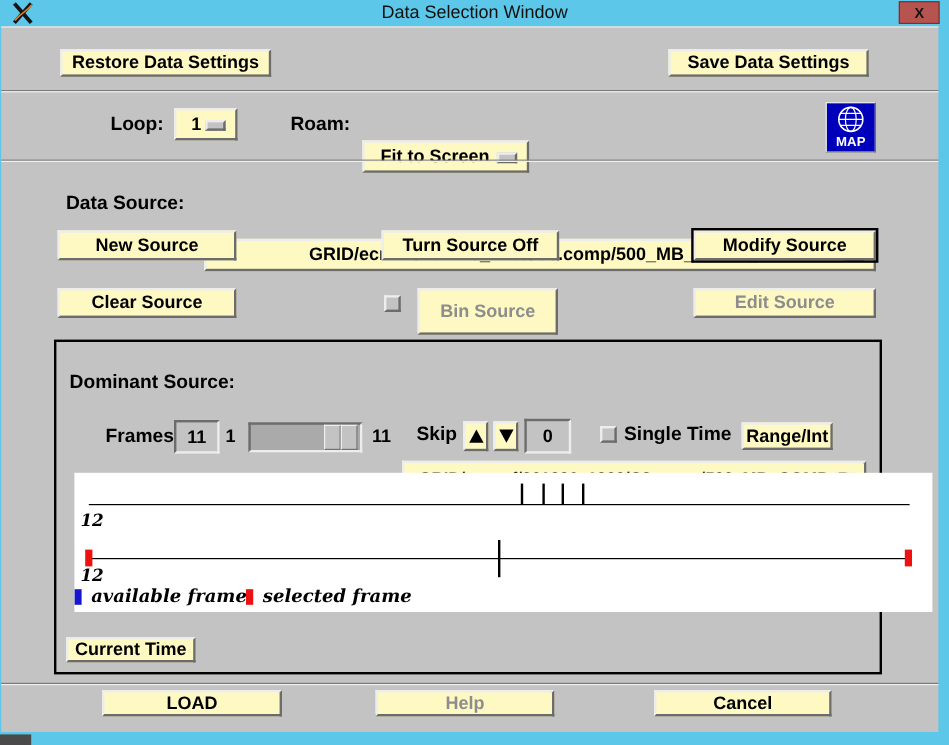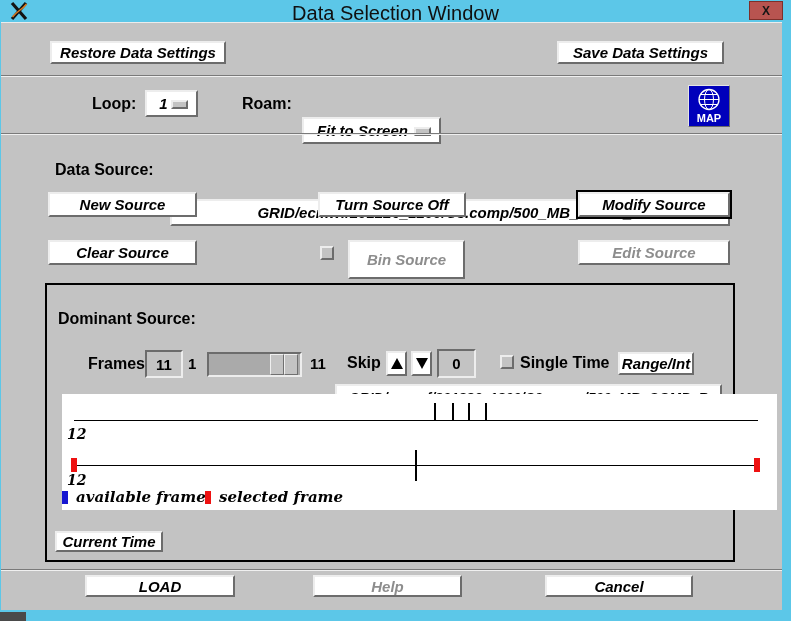--- a/index.html
+++ b/index.html
@@ -4,39 +4,39 @@
 <style>
   html,body{margin:0;padding:0;}
   #win{
     position:relative; width:791px; height:621px;
     background:#5cc7e8; overflow:hidden;
     font-family:"Liberation Sans", sans-serif;
     -webkit-font-smoothing:antialiased;
   }
   
   #titlebar{position:absolute;left:0;top:0;width:791px;height:22px;background:#5cc7e8;}
-  #title{position:absolute;left:0;right:0;top:2px;text-align:center;font-size:20px;color:#101010;}
+  #title{position:absolute;left:0;right:0;top:2px;text-align:center;font-size:15px;color:#101010;}
   #xorg{position:absolute;left:8px;top:1px;width:22px;height:20px;}
   #closebtn{
     position:absolute;right:8px;top:1px;width:34px;height:19px;
     background:#b85450;border:1px solid #7d2f2a;
     color:#151515;font-weight:bold;font-size:12px;text-align:center;line-height:18px;
     box-sizing:border-box;cursor:default;
   }
   
   #body{
     position:absolute;left:1px;top:22px;width:781px;height:588px;
     background:#c3c3c3;border-top:1px solid #ececec;box-sizing:border-box;
   }
   .abs{position:absolute;}
   .sep{position:absolute;left:1px;width:781px;height:0;
        border-top:1px solid #7a7a7a;border-bottom:1px solid #f0f0f0;}
   
-  .up{background:#ffffff;border-style:solid;border-width:2px;
-      border-color:#ededed #6c6c6c #6c6c6c #ededed;box-sizing:border-box;font-style:italic;}
+  .up{background:#fef9c3;border-style:solid;border-width:2px;
+      border-color:#ededed #6c6c6c #6c6c6c #ededed;box-sizing:border-box;}
   .down{background:#c3c3c3;border-style:solid;border-width:2px;
       border-color:#6c6c6c #ededed #ededed #6c6c6c;box-sizing:border-box;}
   .btn{display:flex;align-items:center;justify-content:center;
        font-weight:bold;font-size:15px;color:#000;cursor:default;white-space:nowrap;}
   .btn.disabled{color:#8d8d8d;}
   .default-ring{outline:2px solid #000;}
   .lbl{font-weight:bold;font-size:16px;color:#000;white-space:nowrap;}
   .lbl-s{font-weight:bold;font-size:15px;color:#000;white-space:nowrap;}
   
   .opt{display:flex;align-items:center;justify-content:center;position:relative;

